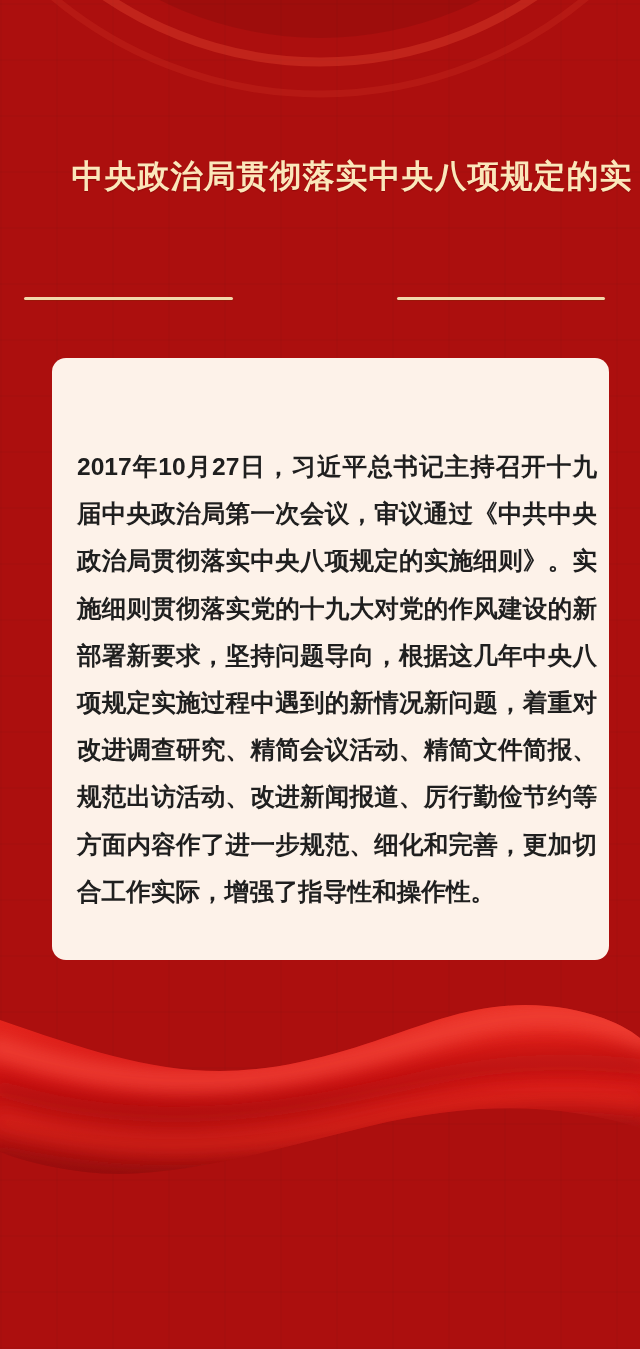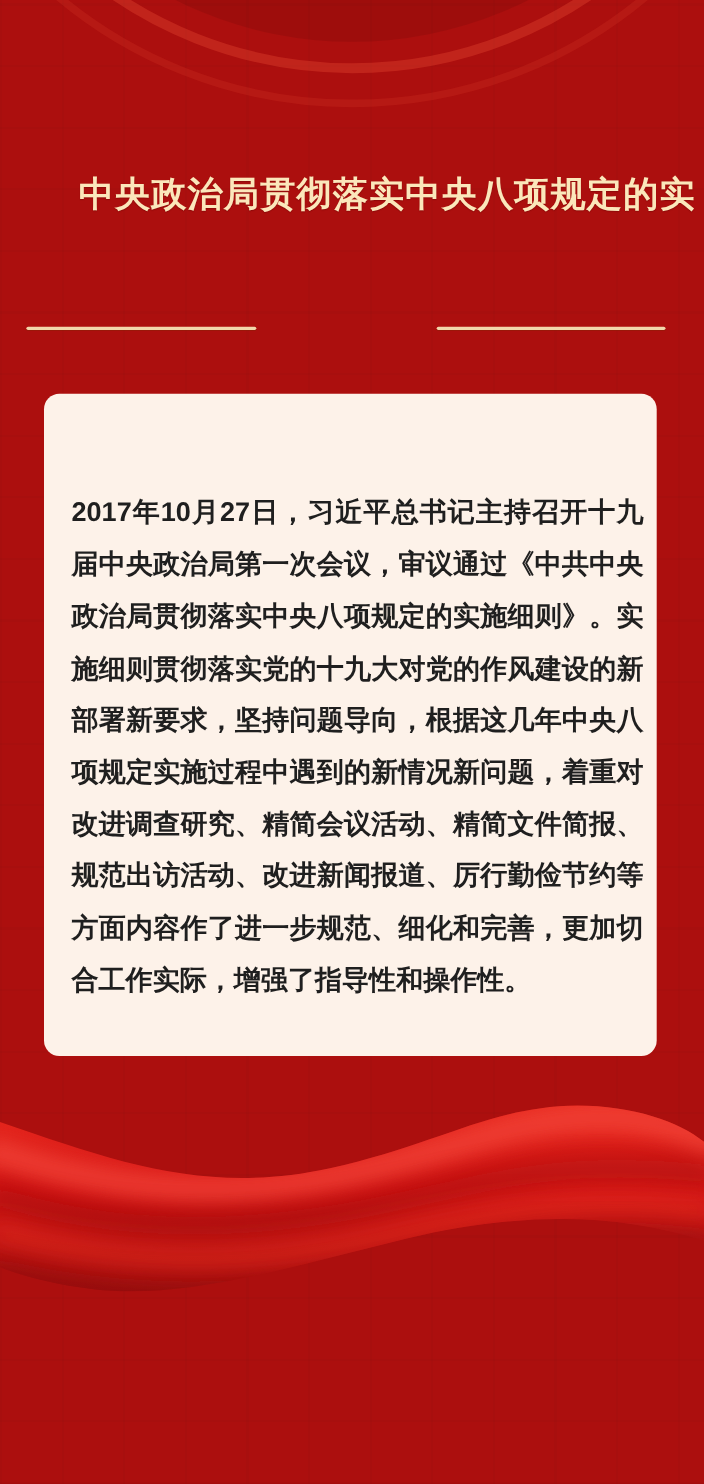--- a/index.html
+++ b/index.html
@@ -31,21 +31,21 @@
     margin-left:32px;
   }
   .divider{
     position:absolute;top:297px;height:3px;border-radius:2px;
     background:var(--divider,#f2d7ab);
     box-shadow:0 1px 0 rgba(120,40,0,0.35);
   }
   .divider.left{left:24px;width:209px;}
   .divider.right{left:397px;width:208px;}
   .card{
-    position:absolute;top:358px;left:40px;
+    position:absolute;top:358px;left:52px;
     width:557px;height:602px;
     background:var(--card-bg,#fdf2e9);
     border-radius:14px;
     box-sizing:border-box;
     padding:85px 13px 0 25px;
   }
   .card p{
     margin:0;
     width:520px;
     color:var(--body-text,#1f1f1f);

